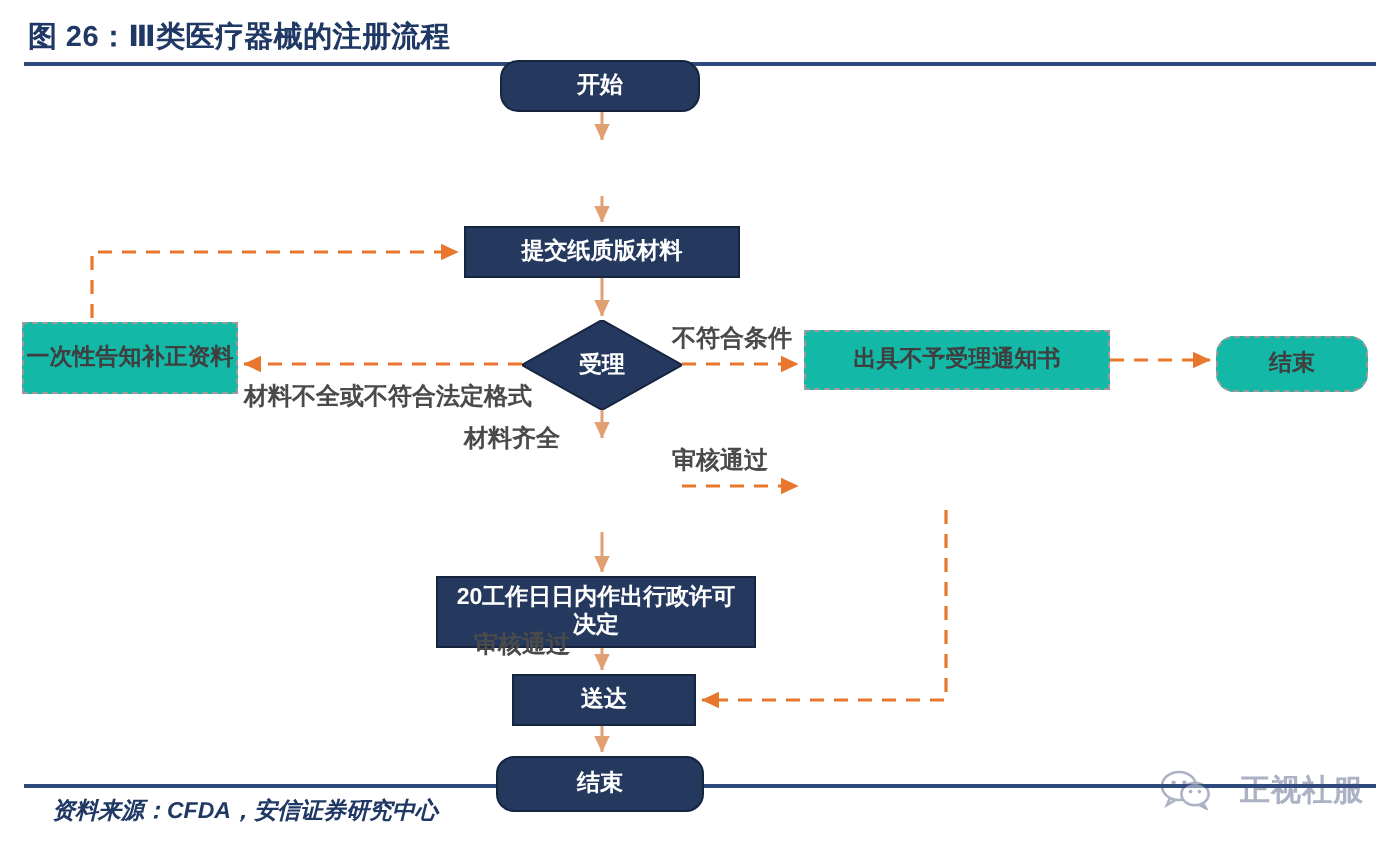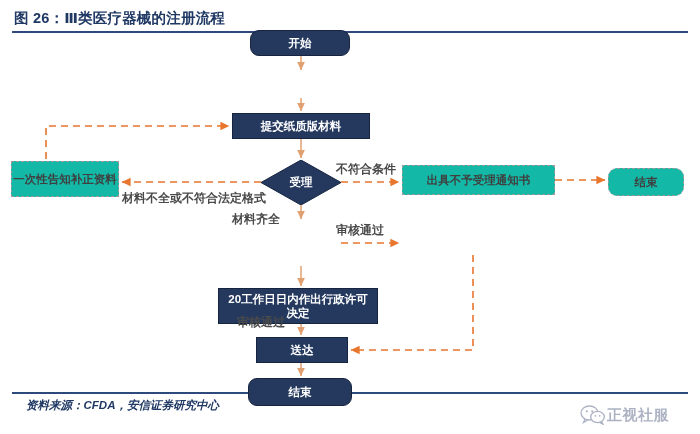--- a/index.html
+++ b/index.html
@@ -59,23 +59,22 @@
 
   
   #watermark {
     position: absolute;
     left: 580px;
     top: 378px;
     width: 115px;
     height: 34px;
     display: flex;
     align-items: center;
-    gap: 1px;
+    gap: 14px;
     opacity: 0.42;
-    margin-top: 20px;
   }
   #watermark .wm-text {
     font-size: 15px;
     font-weight: bold;
     color: #3b4a72;
     letter-spacing: 0.5px;
     white-space: nowrap;
   }
 
   

